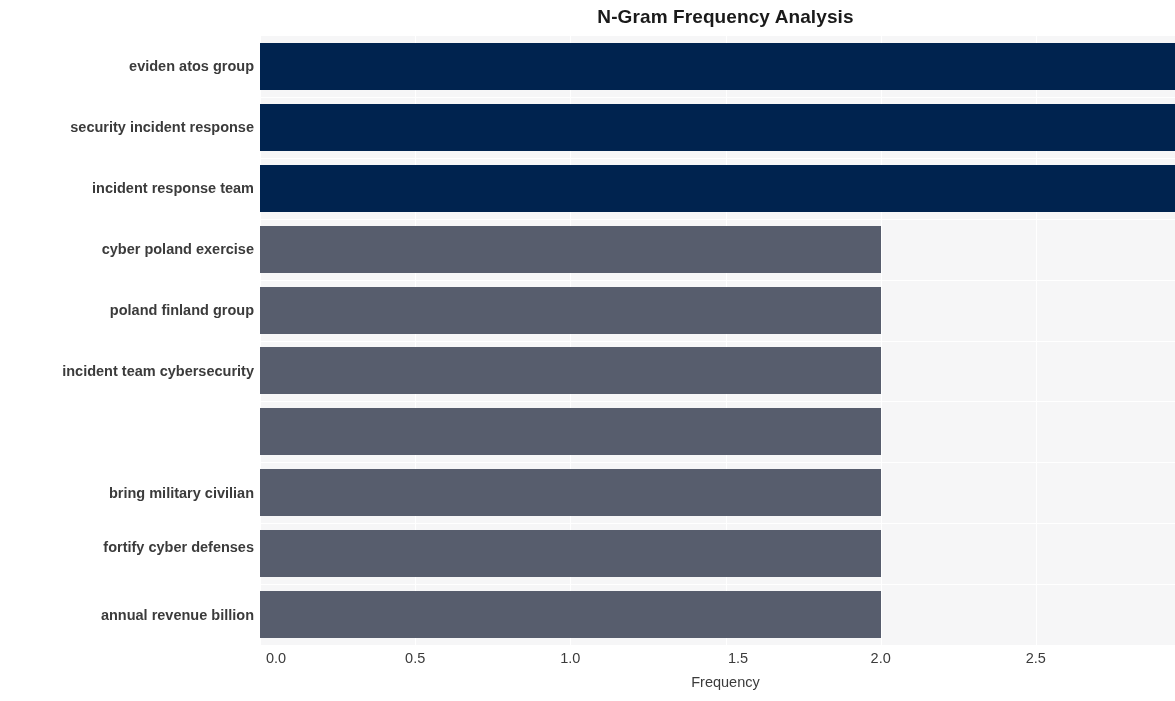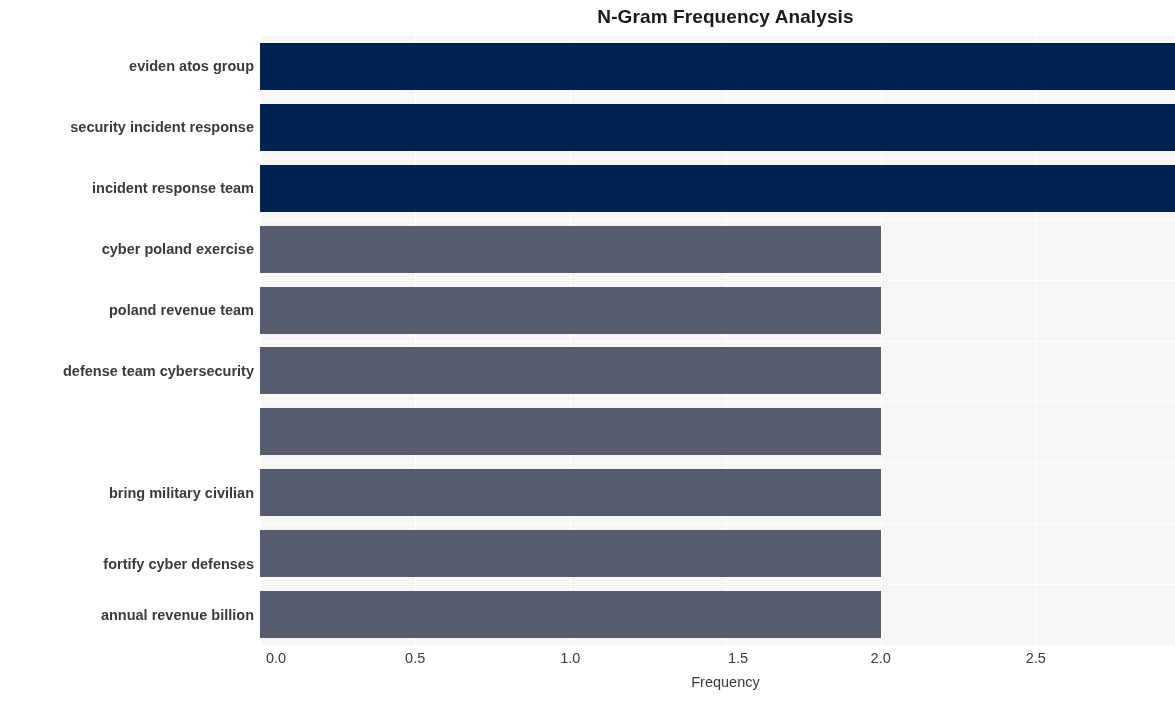--- a/index.html
+++ b/index.html
@@ -126,24 +126,24 @@
 
 <div id="figure" style="background: rgb(255, 255, 255); margin-left: 24px;">
 
   <div id="chart-title">N-Gram Frequency Analysis</div>
 
   <div id="y-axis-labels">
       <div class="ytick" style="top: 20.45px;">eviden atos group</div>
       <div class="ytick" style="top: 142.25px;">incident response team</div>
       <div class="ytick" style="top: 81.35px;">security incident response</div>
       <div class="ytick" style="top: 203.15px;">cyber poland exercise</div>
-      <div class="ytick" style="top: 264.05px;">poland revenue team</div>
-      <div class="ytick" style="top: 324.95px;">defense team cybersecurity</div>
+      <div class="ytick" style="top: 264.05px;">poland finland group</div>
+      <div class="ytick" style="top: 324.95px;">incident team cybersecurity</div>
       <div class="ytick" style="top: 446.75px;">bring military civilian</div>
-      <div class="ytick" style="top: 518px;">fortify cyber defenses</div>
+      <div class="ytick" style="top: 501px;">fortify cyber defenses</div>
       <div class="ytick" style="top: 568.55px;">annual revenue billion</div>
     </div>
 
   <div id="plot-area" style="background: rgb(246, 246, 247);">
     <div id="gridlines">
         <div class="vgrid" style="left: 0px;"></div>
         <div class="vgrid" style="left: 155.167px;"></div>
         <div class="vgrid" style="left: 310.333px;"></div>
         <div class="vgrid" style="left: 465.5px;"></div>
         <div class="vgrid" style="left: 620.667px;"></div>

